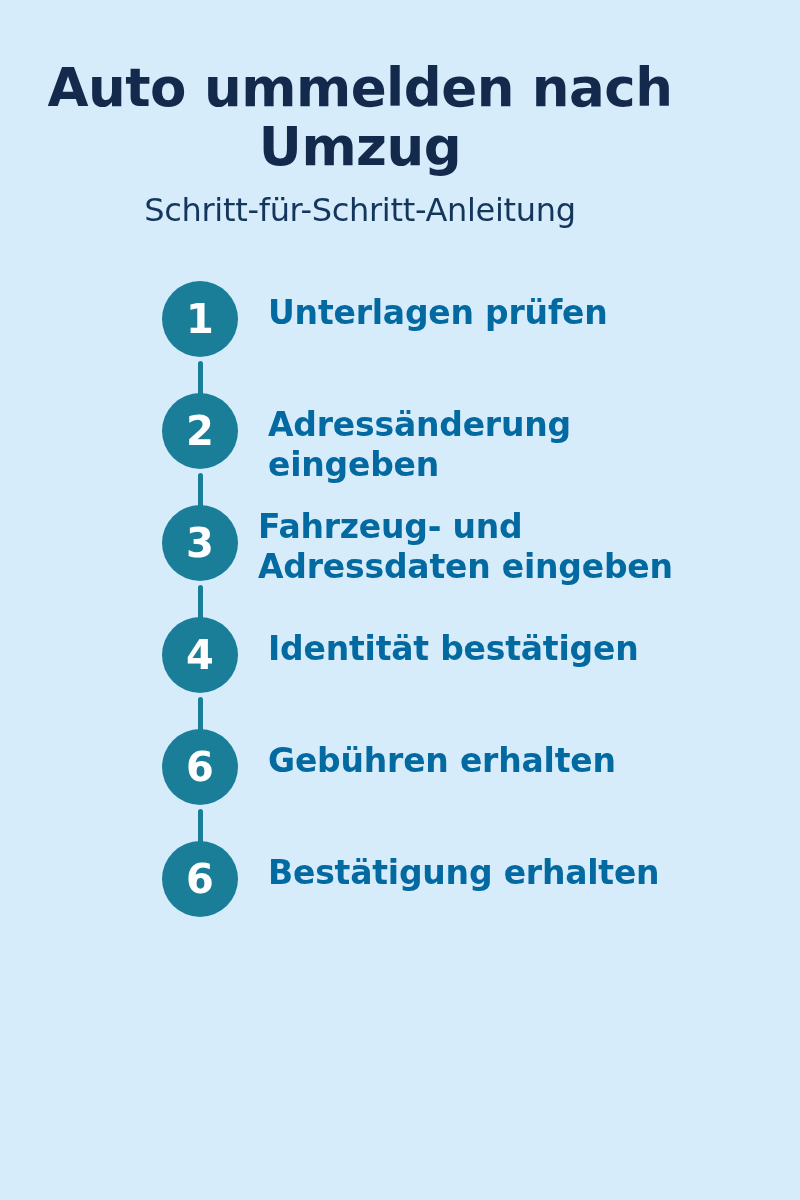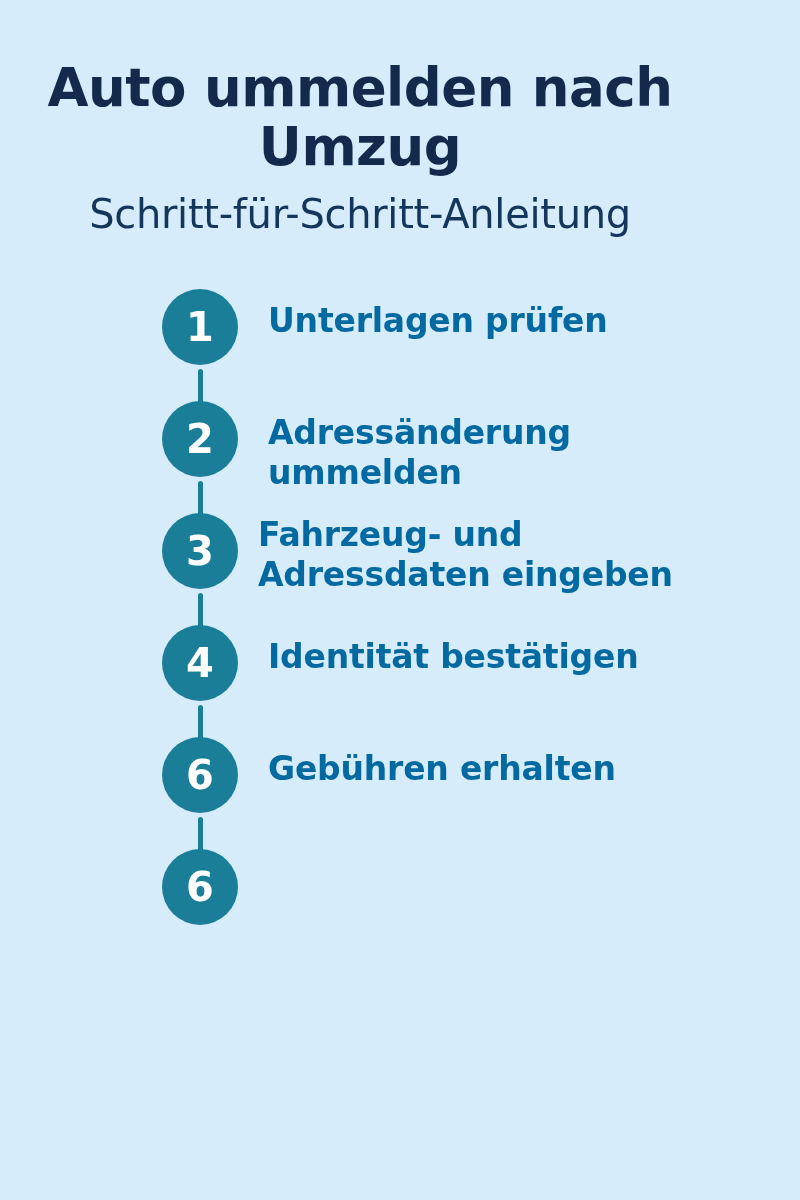--- a/index.html
+++ b/index.html
@@ -27,21 +27,21 @@
   .title {
     font-size: 53px;
     font-weight: 700;
     line-height: 1.12;
     color: #132a4c;
     letter-spacing: -0.5px;
     margin: 0 auto;
     max-width: 700px;
   }
   .subtitle {
-    font-size: 40px;
+    font-size: 32px;
     font-weight: 400;
     color: #15365c;
     margin-top: 14px;
     letter-spacing: -0.3px;
     text-align: center;
   }
   .steps {
     position: relative;
     margin-top: 52px;
     padding-left: 122px;
@@ -112,21 +112,21 @@
 
     <div class="step">
       <div class="badge">1</div>
       <div class="connector"></div>
       <div class="step-label">Unterlagen prüfen</div>
     </div>
 
     <div class="step">
       <div class="badge">2</div>
       <div class="connector"></div>
-      <div class="step-label">Adressänderung ummelden</div>
+      <div class="step-label">Adressänderung eingeben</div>
     </div>
 
     <div class="step tall">
       <div class="badge">3</div>
       <div class="connector"></div>
       <div class="step-label">Fahrzeug- und Adressdaten eingeben</div>
     </div>
 
     <div class="step">
       <div class="badge">4</div>
@@ -136,16 +136,17 @@
 
     <div class="step">
       <div class="badge">6</div>
       <div class="connector"></div>
       <div class="step-label">Gebühren erhalten</div>
     </div>
 
     <div class="step">
       <div class="badge">6</div>
 
+      <div class="step-label">Bestätigung erhalten</div>
     </div>
 
   </div>
 </div>
 
 </body></html>

